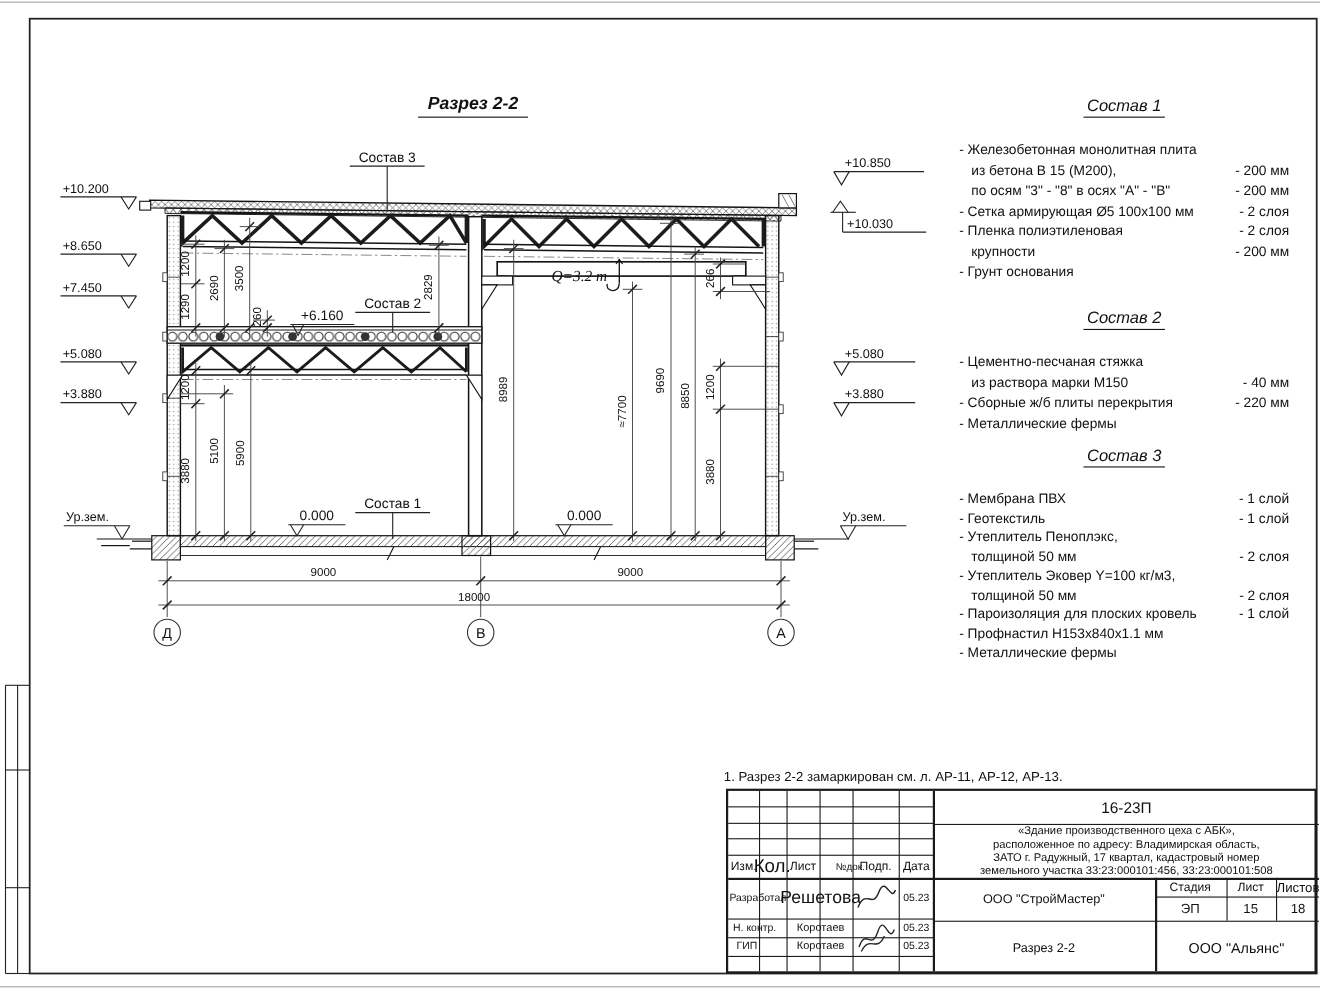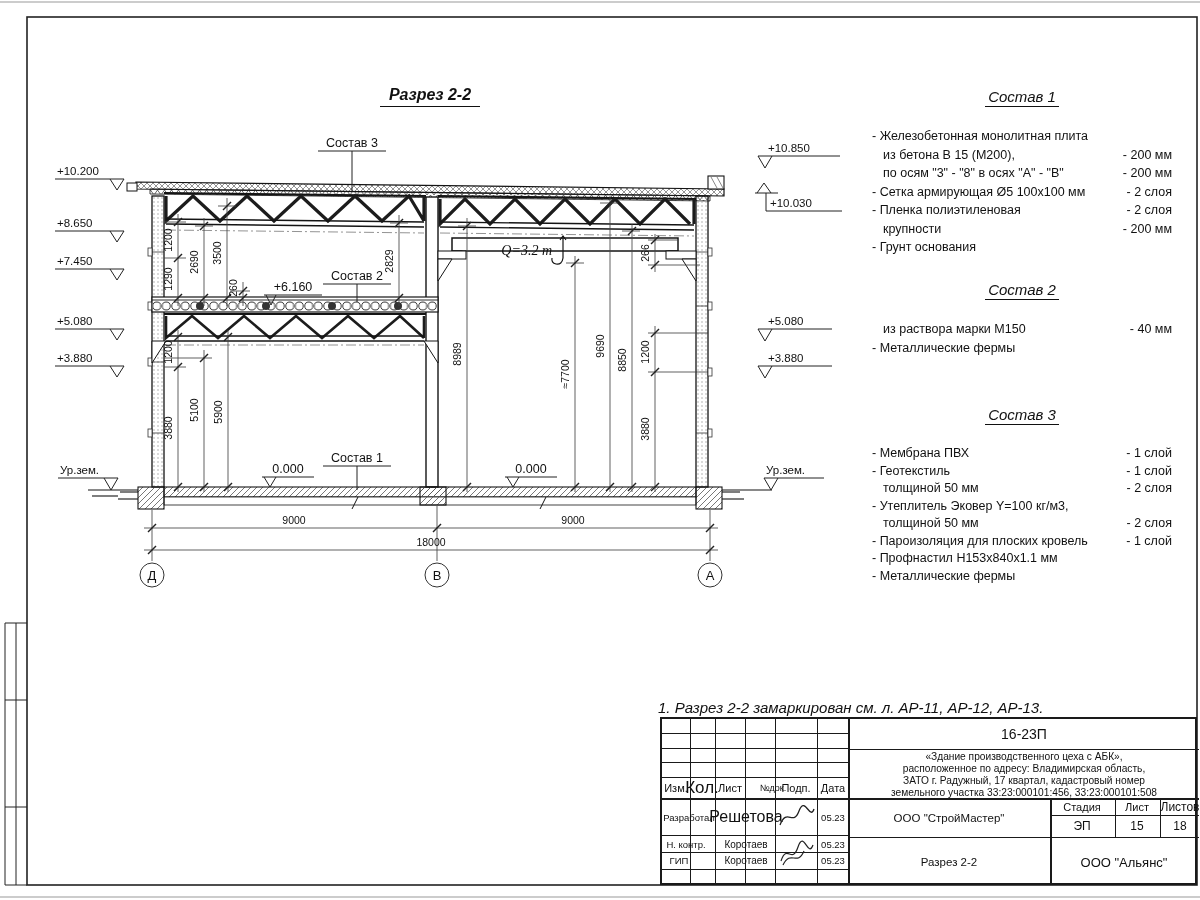--- a/index.html
+++ b/index.html
@@ -10,21 +10,21 @@
   .tx10{font-size:10.5px}.tx11{font-size:11.5px}.tx12{font-size:12.5px}
   text.q{font-family:"Liberation Serif",serif;font-style:italic;font-size:14px}
   
   .comp{position:absolute;width:300px;left:872px;}
   .c-head{text-align:center;margin-bottom:20px;}
   .c-head span{display:inline-block;font-size:15px;font-style:italic;border-bottom:1.4px solid #111;padding:0 3px 1px;}
   .c-line{display:flex;font-size:12.5px;line-height:18.5px;white-space:nowrap;}
   .c3 .c-line{line-height:17.5px;align-items:center;}
   .c-line .ind{padding-left:11px;}
   .c-v{margin-left:auto;padding-left:6px;}
-  .note{position:absolute;left:658px;top:699px;width:430px;font-size:15px;font-style:italic;}
+  .note{position:absolute;left:658px;top:699px;width:430px;font-size:12px;}
   .dtitle{position:absolute;left:380px;top:86px;width:100px;text-align:center;
           font-size:16px;font-style:italic;font-weight:bold;border-bottom:1.5px solid #111;padding-bottom:2px;}
   
   .tb{position:absolute;left:660px;top:717px;width:537px;height:168px;border:2px solid #1a1a1a;box-sizing:border-box;}
   .vl,.hl{position:absolute;background:#1a1a1a;}
   .vl{width:1px;}.hl{height:1px;}
   .vl.th{width:2px;}.hl.th{height:2px;}
   .tb-t{position:absolute;transform:translate(-50%,-50%);white-space:nowrap;}
   .sig{position:absolute;}
 </style>
@@ -376,38 +376,50 @@
     </div>
   <div class="c-line">
       <span>- Грунт основания</span>
       <span class="c-v"></span>
     </div>
 </div>
 
 <div class="comp" style="top:281px;">
   <div class="c-head"><span>Состав 2</span></div>
   <div class="c-line">
+      <span>- Цементно-песчаная стяжка</span>
+      <span class="c-v"></span>
+    </div>
+  <div class="c-line">
       <span class="ind">из раствора марки М150</span>
       <span class="c-v">- 40 мм</span>
     </div>
   <div class="c-line">
+      <span>- Сборные ж/б плиты перекрытия</span>
+      <span class="c-v">- 220 мм</span>
+    </div>
+  <div class="c-line">
       <span>- Металлические фермы</span>
       <span class="c-v"></span>
     </div>
 </div>
 
 <div class="comp c3" style="top:406px;">
   <div class="c-head"><span>Состав 3</span></div>
   <div class="c-line">
       <span>- Мембрана ПВХ</span>
       <span class="c-v">- 1 слой</span>
     </div>
   <div class="c-line">
       <span>- Геотекстиль</span>
       <span class="c-v">- 1 слой</span>
+    </div>
+  <div class="c-line">
+      <span>- Утеплитель Пеноплэкс,</span>
+      <span class="c-v"></span>
     </div>
   <div class="c-line">
       <span class="ind">толщиной 50 мм</span>
       <span class="c-v">- 2 слоя</span>
     </div>
   <div class="c-line">
       <span>- Утеплитель Эковер Y=100 кг/м3,</span>
       <span class="c-v"></span>
     </div>
   <div class="c-line">

